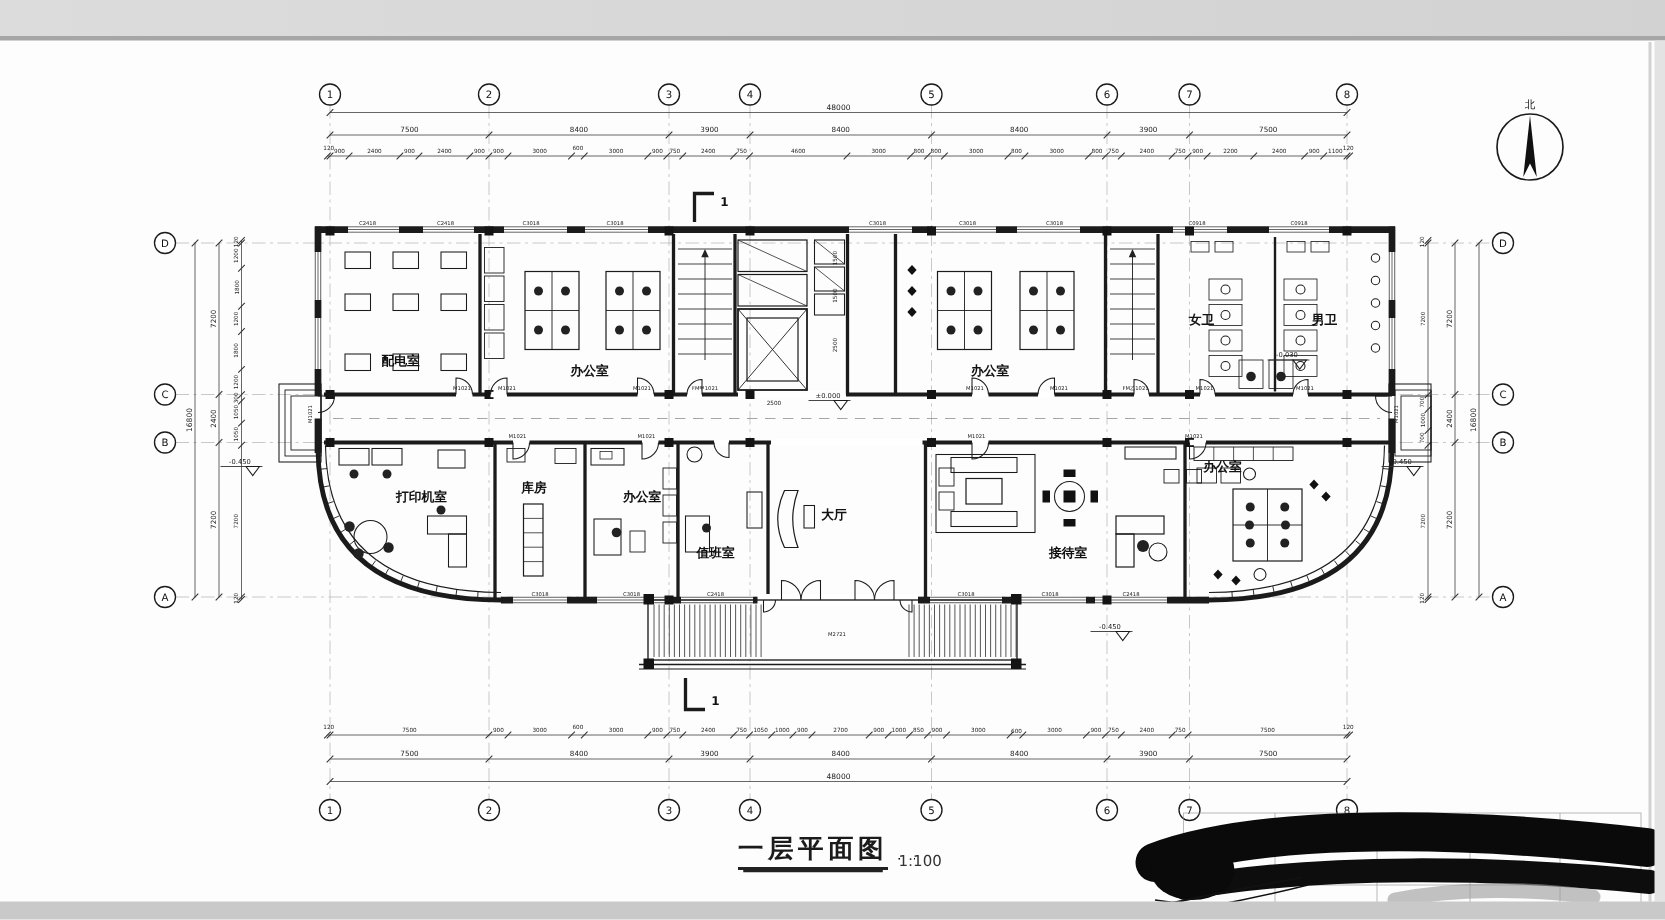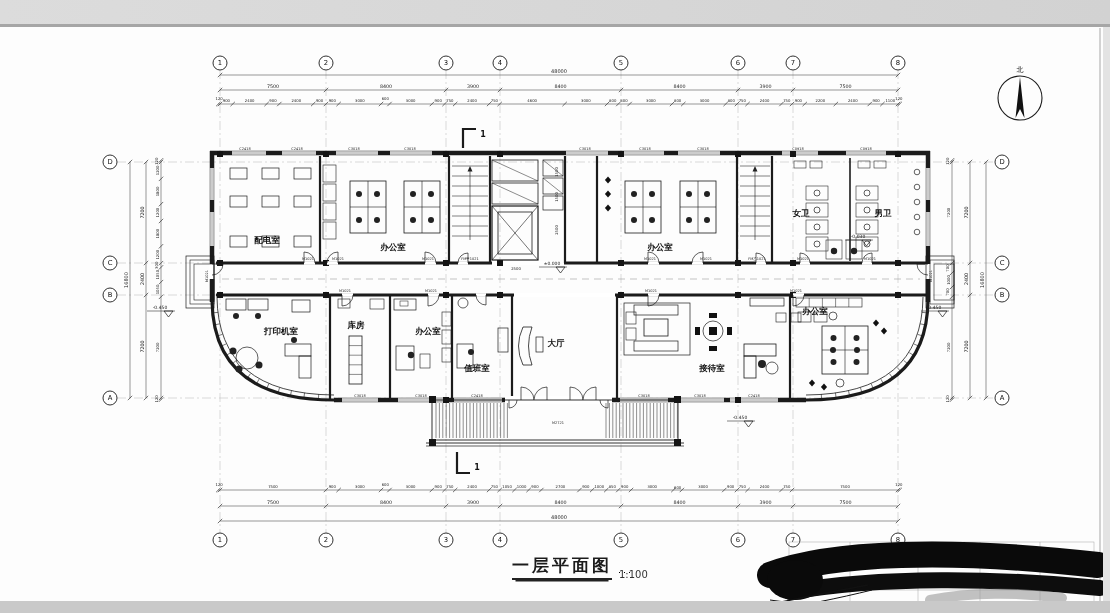--- a/index.html
+++ b/index.html
@@ -4,21 +4,21 @@
 <style>
   html,body{margin:0;padding:0;background:#ffffff;}
   body{width:1110px;height:613px;overflow:hidden;font-family:"DejaVu Sans",sans-serif;}
   .stage{position:relative;width:1110px;height:613px;background:#fdfdfd;}
   #plan-svg{position:absolute;left:0;top:0;}
   .top-bar{position:absolute;left:0;top:0;width:1110px;height:24px;
     background:linear-gradient(to right,#dcdcdc,#d2d2d2);}
   .top-edge{position:absolute;left:0;top:24px;width:1110px;height:3px;background:#a6a6a6;}
   .right-edge{position:absolute;left:1103px;top:27px;width:7px;height:574px;background:#e3e3e3;}
   .bottom-bar{position:absolute;left:0;top:601px;width:1110px;height:12px;background:#c9c9c9;}
-  .title-wrap{position:absolute;left:512px;top:554px;white-space:nowrap;text-decoration:underline;}
+  .title-wrap{position:absolute;left:492px;top:554px;white-space:nowrap;text-decoration:underline;}
   .dtitle{display:inline-block;font-size:17px;font-weight:bold;color:#1b1b1b;letter-spacing:3px;
     border-bottom:2.5px solid #222;padding-bottom:1px;box-shadow:0 5px 0 -3.5px #222;}
   .dscale{font-size:10px;color:#333;margin-left:7px;vertical-align:bottom;}
 </style>
 </head>
 <body>
 
 <div class="stage">
   <svg id="plan-svg" width="1110" height="613" viewBox="0 0 1110 613">
       <g>

